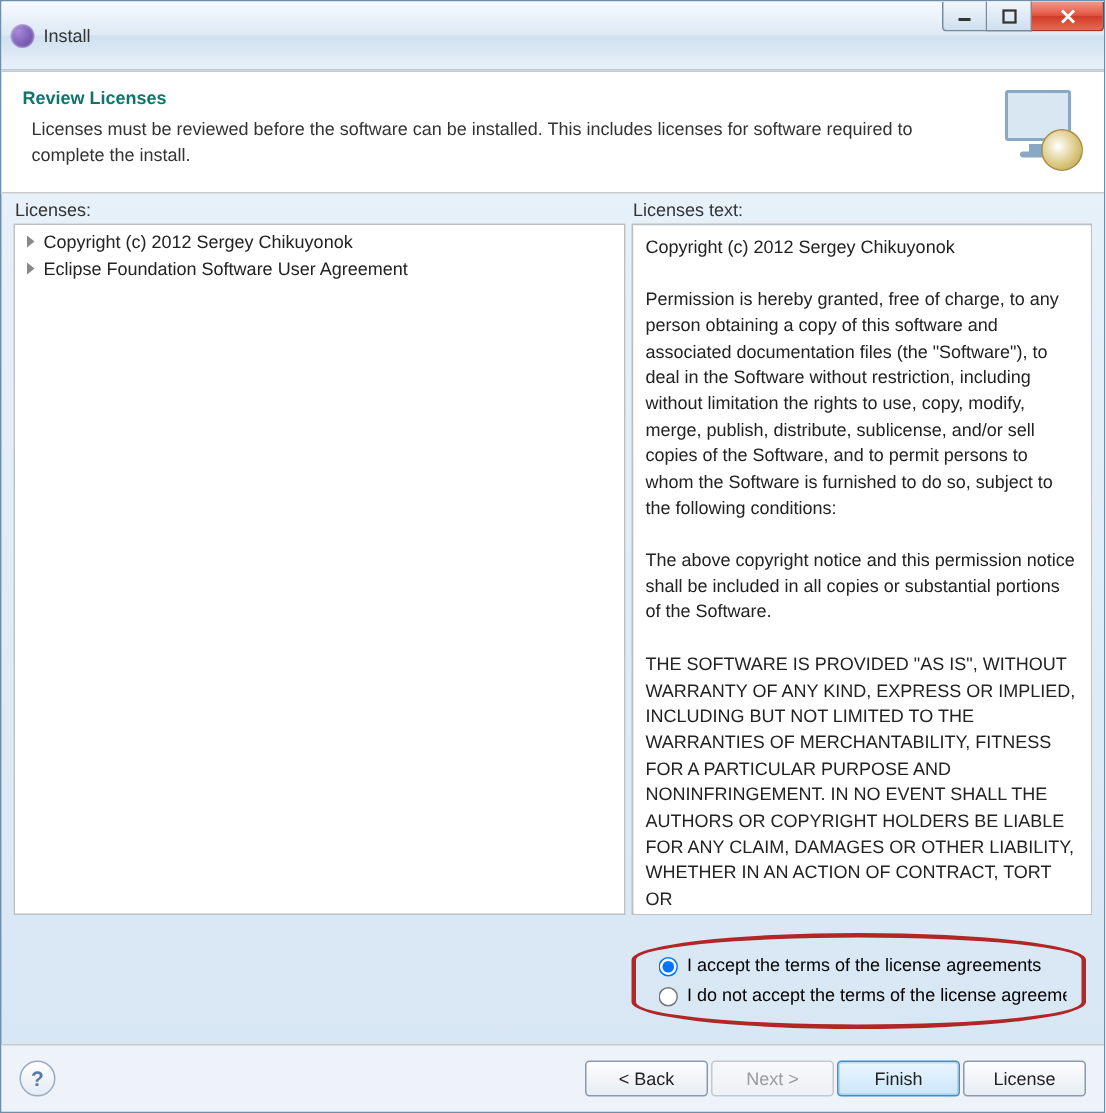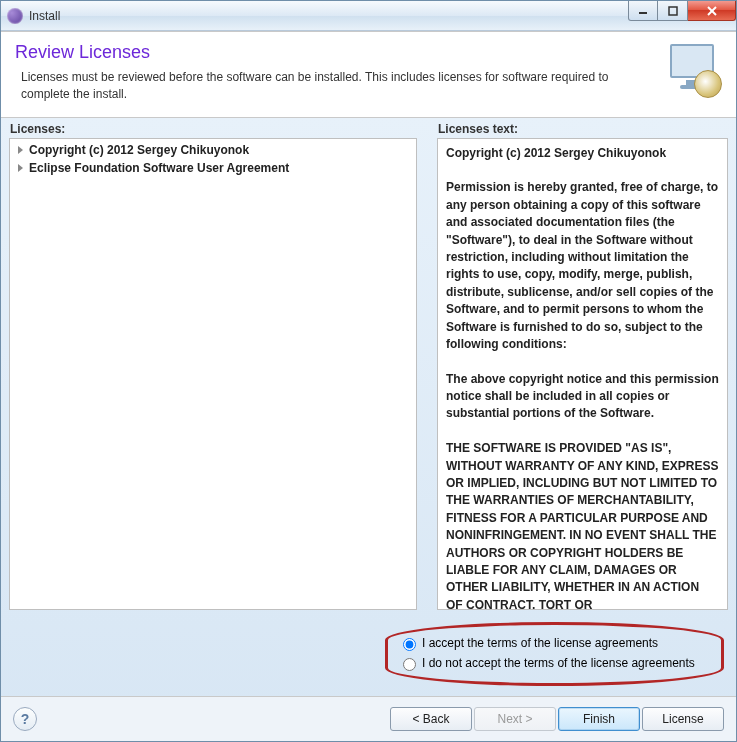--- a/index.html
+++ b/index.html
@@ -15,21 +15,21 @@
   .window {
     width: 737px;
     height: 742px;
     border: 1px solid #6f8ea9;
     background: linear-gradient(to bottom, #eaf3fb 0%, #d7e6f4 100%);
     display: flex;
     flex-direction: column;
     box-shadow: 0 0 8px rgba(0,0,0,0.2);
   }
   .titlebar {
-    height: 30px;
+    height: 46px;
     background: linear-gradient(to bottom, #f6fafd 0%, #dde9f5 50%, #cfe0ef 51%, #e8f1f9 100%);
     border-bottom: 1px solid #b8c9da;
     display: flex;
     align-items: center;
     padding: 0 0 0 6px;
     position: relative;
   }
   .titlebar .app-icon {
     width: 16px; height: 16px; border-radius: 50%;
     background: radial-gradient(circle at 30% 30%, #a78bd8, #5a3d99);
@@ -68,23 +68,23 @@
     border: 1px solid #c9c9c9;
     border-left: none; border-right: none;
     padding: 10px 14px 14px 14px;
     display: flex;
     align-items: flex-start;
     min-height: 80px;
   }
   .header-text { flex: 1; }
   .header-text h1 {
     margin: 0 0 6px 0;
-    font-size: 18px;
-    font-weight: normal;
-    color: #6d28d9;
+    font-size: 12px;
+    font-weight: bold;
+    color: #0f766e;
   }
   .header-text p {
     margin: 0;
     color: #333;
     line-height: 1.4;
     padding-left: 6px;
   }
   .header-icon { width: 56px; height: 56px; position: relative; margin-left:8px; }
   .header-icon .monitor {
     position:absolute; top:2px; left:4px; width:44px; height:34px;
@@ -105,23 +105,22 @@
   .content {
     flex:1;
     display:flex;
     flex-direction:column;
     padding: 4px 8px;
     min-height:0;
   }
   .columns {
     flex:1;
     display:flex;
-    gap:20px;
+    gap:4px;
     min-height:0;
-    font-weight:bold;
   }
   .col {
     display:flex; flex-direction:column; min-height:0;
   }
   .col.left { flex: 0 0 408px; }
   .col.right { flex: 1; }
   .col-label { color:#333; margin-bottom:2px; padding-left:1px; }
   .listbox, .textbox {
     flex:1;
     border:1px solid #bfbfbf;
@@ -151,21 +150,21 @@
   }
 
   .radio-panel {
     margin-top:6px;
     padding:6px 4px 6px 4px;
     display:flex;
     align-items:center;
   }
   .radio-group {
     margin-left:auto;
-    width:339px;
+    width:303px;
     border:3px solid #b22626;
     border-radius:50% / 28%;
     padding:8px 10px 10px 10px;
   }
   .radio-row { display:flex; align-items:center; padding:2px 0; white-space:nowrap; overflow:hidden; }
   .radio-row input { margin-right:6px; }
 
   .button-bar {
     border-top:1px solid #c9c9c9;
     background:#eef3f9;

